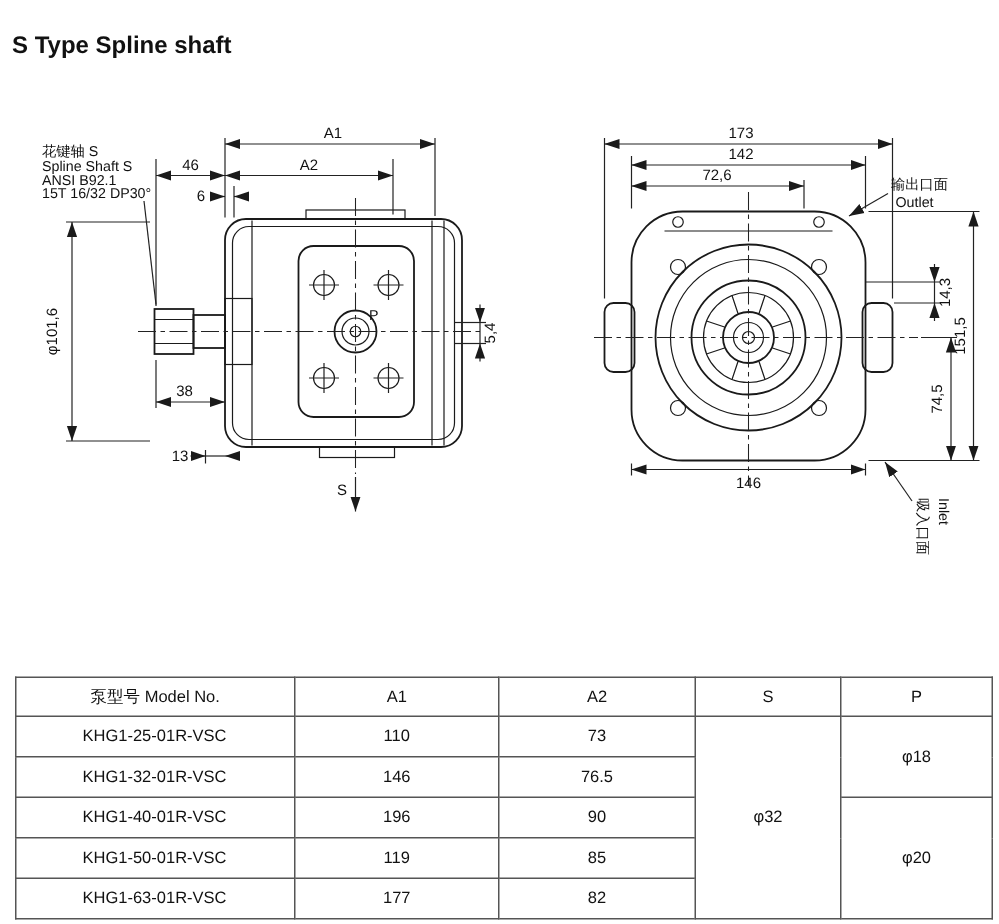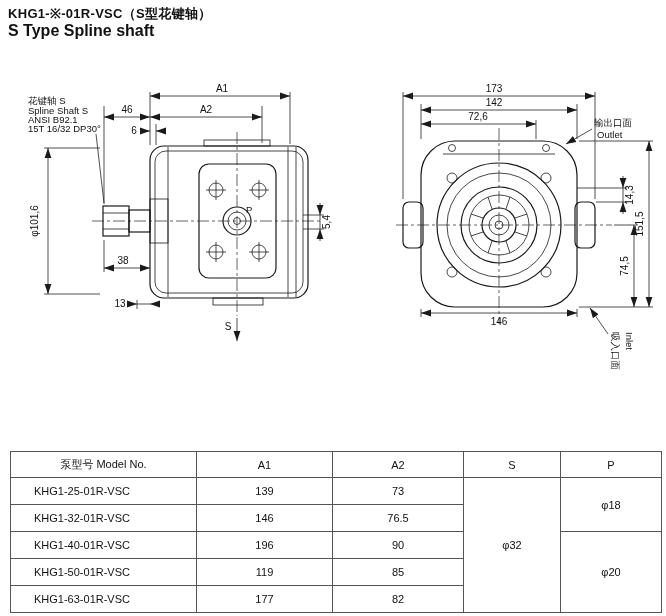--- a/index.html
+++ b/index.html
@@ -22,30 +22,29 @@
 
   
   table.dim-table {
     position:absolute; left:10px; top:451px; width:646px;
     border-collapse:collapse; table-layout:fixed; font-size:11px; color:#111;
   }
   .dim-table th, .dim-table td {
     border:1px solid #555; text-align:center; padding:0; height:26px; font-weight:normal;
   }
   .dim-table thead th { height:25px; }
-  .dim-table td.model { text-align:left; padding-left:23px; }
+  .dim-table td.model { text-align:left; padding-left:44px; }
   .col-model { width:185px; } .col-a1 { width:135px; } .col-a2 { width:130px; }
   .col-s { width:96px; } .col-p { width:100px; }
 </style>
 </head>
 <body>
 
 <div class="page">
 
-  <div class="title-cn">KHG1-※-01R-VSC（S型花键轴）</div>
   <div class="title-en">S Type Spline shaft</div>
 
   <svg class="drawing" width="666" height="616" viewBox="0 0 666 616" xmlns="http://www.w3.org/2000/svg">
     <defs>
       <marker id="arr" viewBox="0 0 10 8" refX="10" refY="4" markerWidth="10" markerHeight="8" markerUnits="userSpaceOnUse" orient="auto-start-reverse">
         <path d="M0,0.6 L10,4 L0,7.4 Z" fill="#1a1a1a"></path>
       </marker>
     </defs>
 
     <g>
@@ -208,21 +207,21 @@
         <th class="col-model">泵型号  Model No.</th>
         <th class="col-a1">A1</th>
         <th class="col-a2">A2</th>
         <th class="col-s">S</th>
         <th class="col-p">P</th>
       </tr>
     </thead>
     <tbody>
       <tr>
         <td class="model">KHG1-25-01R-VSC</td>
-        <td>139</td>
+        <td>110</td>
         <td>73</td>
         <td rowspan="5">φ32</td>
         <td rowspan="2">φ18</td>
       </tr>
       <tr>
         <td class="model">KHG1-32-01R-VSC</td>
         <td>146</td>
         <td>76.5</td>
       </tr>
       <tr>

